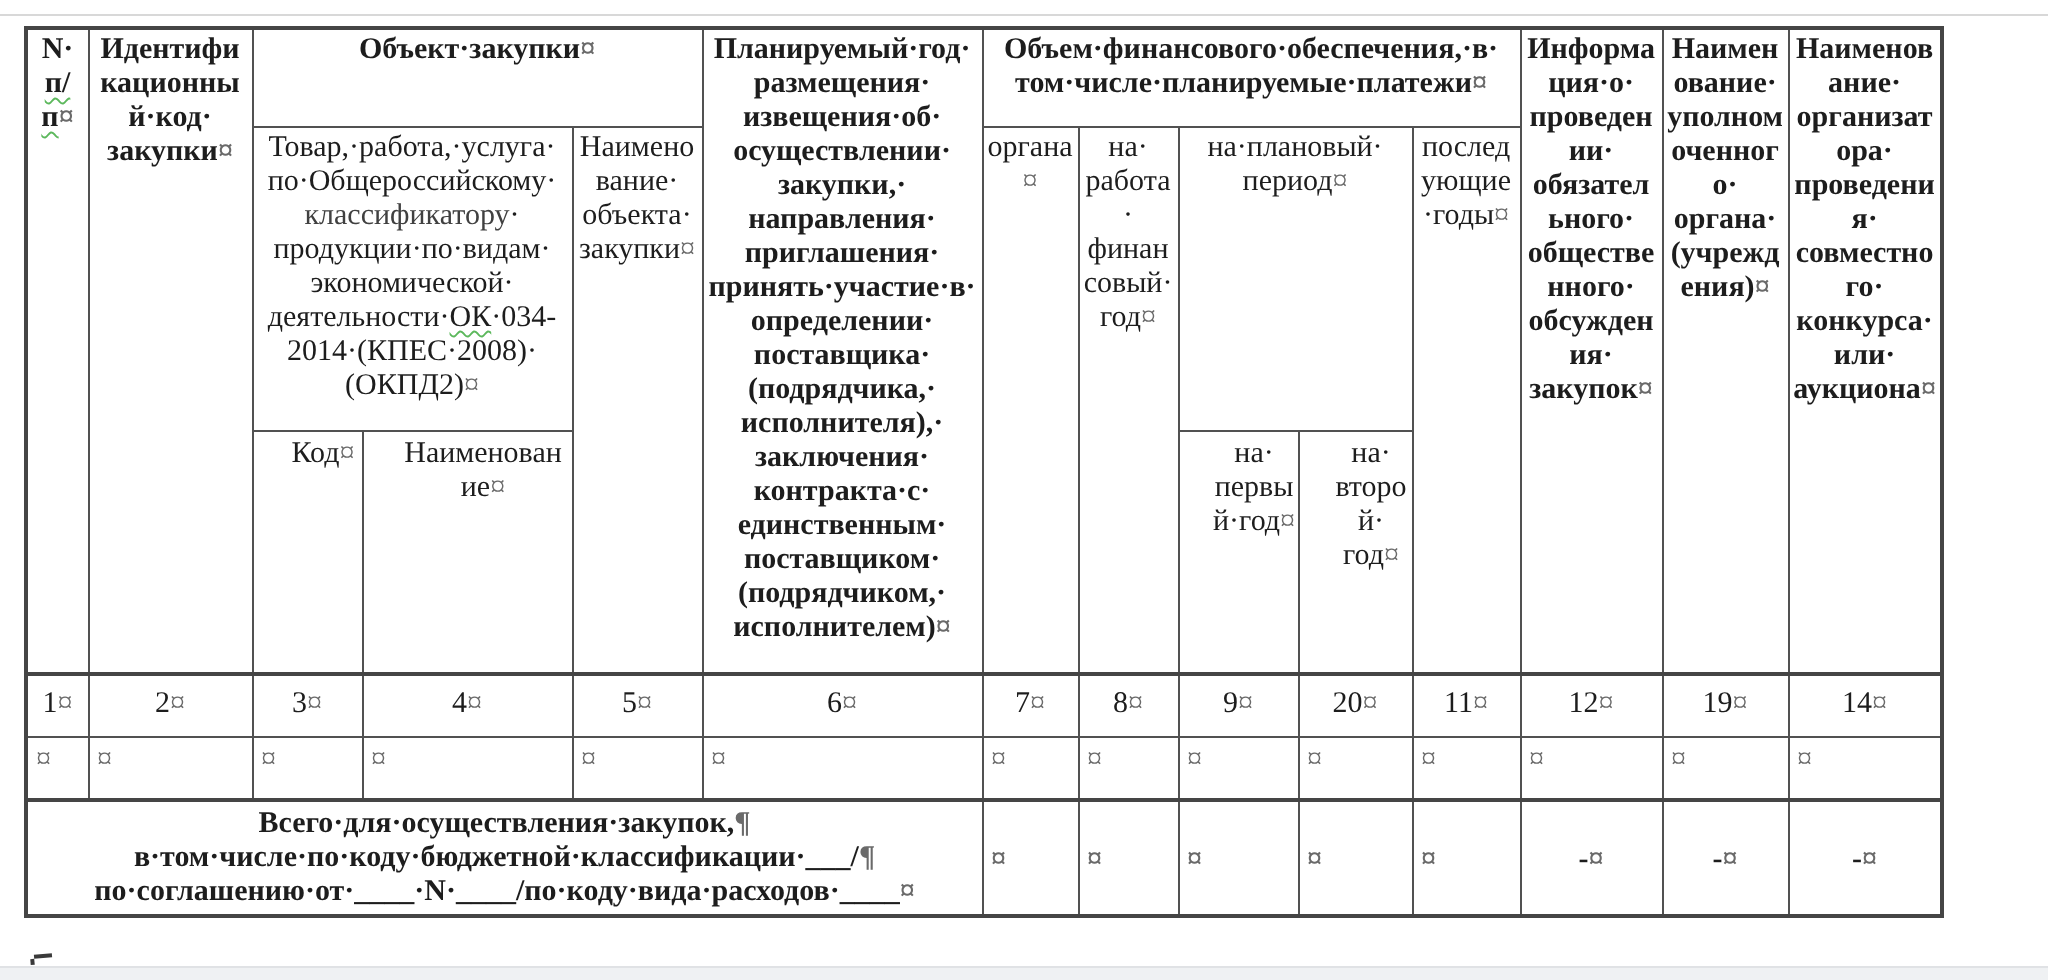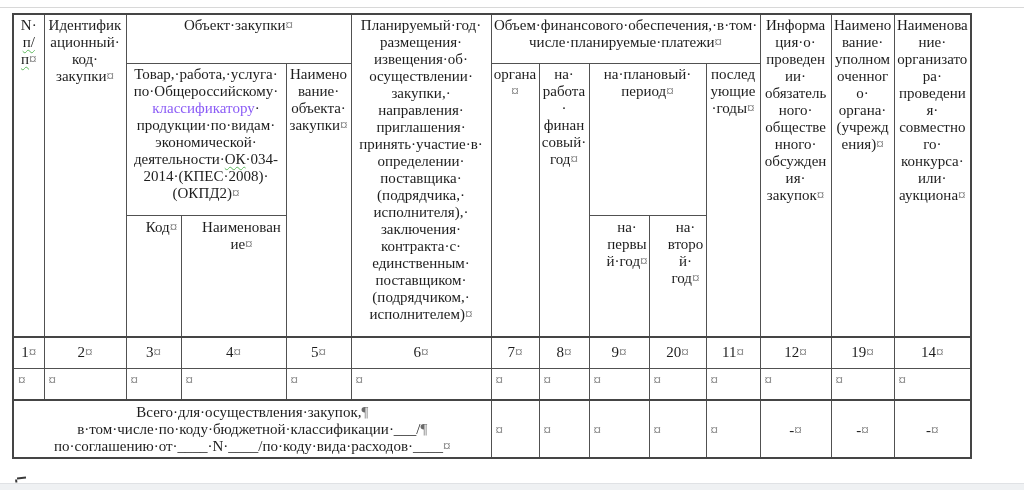--- a/index.html
+++ b/index.html
@@ -8,36 +8,36 @@
   .topline{position:absolute;left:0;top:7px;width:1024px;height:1px;background:#d8d8d8;}
   .bottomstrip{position:absolute;left:0;top:483px;width:1024px;height:7px;background:#eff1f3;border-top:1px solid #e0e2e5;}
   .cutoff{position:absolute;left:17px;top:477px;width:9px;height:2px;background:#3a3a3a;transform:rotate(-5deg);}
   .cutoff i{position:absolute;left:-2px;top:2px;width:2px;height:3px;background:#3a3a3a;}
 
   table.plan{position:absolute;left:12px;top:13px;width:958px;table-layout:fixed;
              border-collapse:collapse;border:2px solid #454545;}
   td{border:1px solid #515151;vertical-align:top;text-align:center;
      padding:2px 2px 0 2px;font-size:15px;line-height:17px;
      overflow-wrap:anywhere;word-break:break-word;}
-  tr.rA{height:49px;}
+  tr.rA{height:49px;font-weight:bold;}
   tr.rB{height:152px;}
   tr.rC{height:122px;}
   tr.rD{height:31px;}
   tr.rE{height:32px;}
   tr.rF{height:58px;}
   tr.rC td{padding:3px 1px 0 17px;}
   tr.rD td{vertical-align:middle;border-top-width:2px;border-top-color:#454545;padding:0 1px;}
   tr.rE td{text-align:left;vertical-align:top;padding:3px 4px;}
-  tr.rF td{border-top-width:2px;border-top-color:#454545;vertical-align:middle;}
+  tr.rF td{border-top-width:2px;border-top-color:#454545;vertical-align:middle;font-weight:bold;}
   tr.rF td.mkcell{text-align:left;padding-left:4px;}
   tr.rF td.dashcell{text-align:center;}
   td.total-cell{text-align:center;line-height:17px;padding:2px 6px;}
 
   .mk{color:#6a6a6a;}
-  .link{color:#8b5cf6;cursor:pointer;}
+  .link{color:#404040;cursor:pointer;}
   .sq{text-decoration:underline;text-decoration-style:wavy;text-decoration-color:#5cb85c;
       text-decoration-thickness:1px;text-underline-offset:2px;}
 </style>
 </head>
 <body>
 
 <div class="screen">
   <div class="topline"></div>
 
   <table class="plan">

